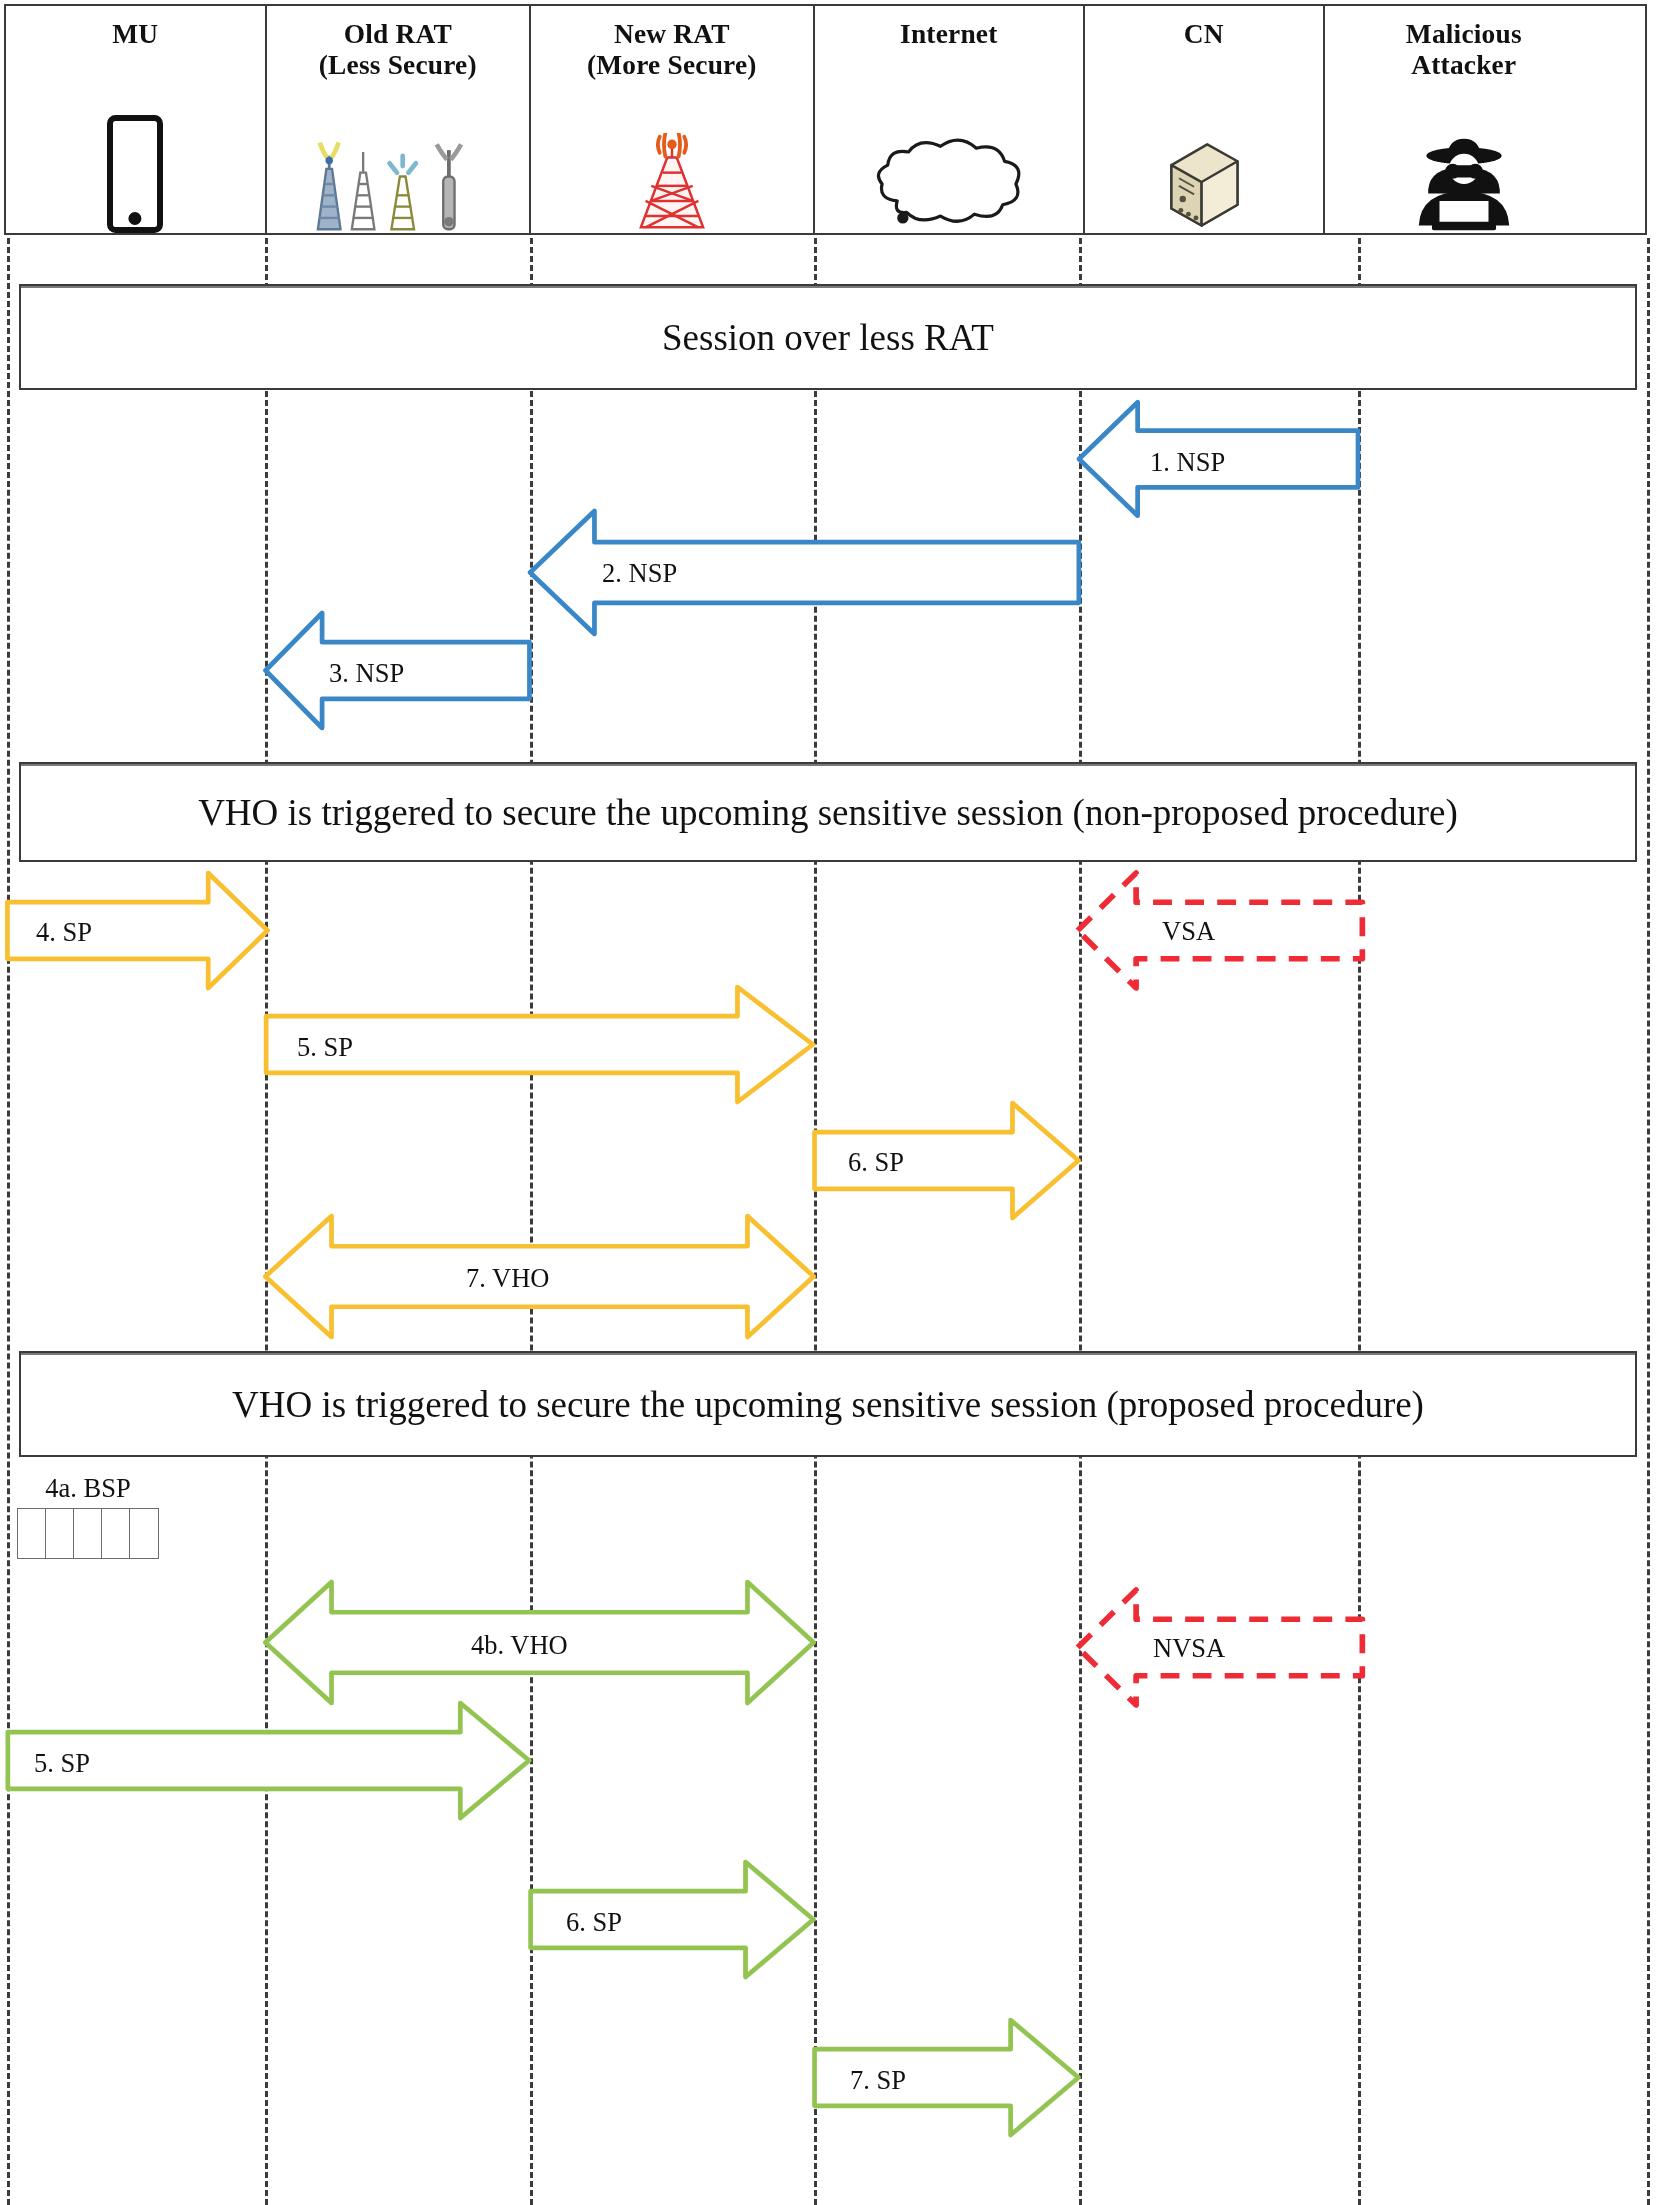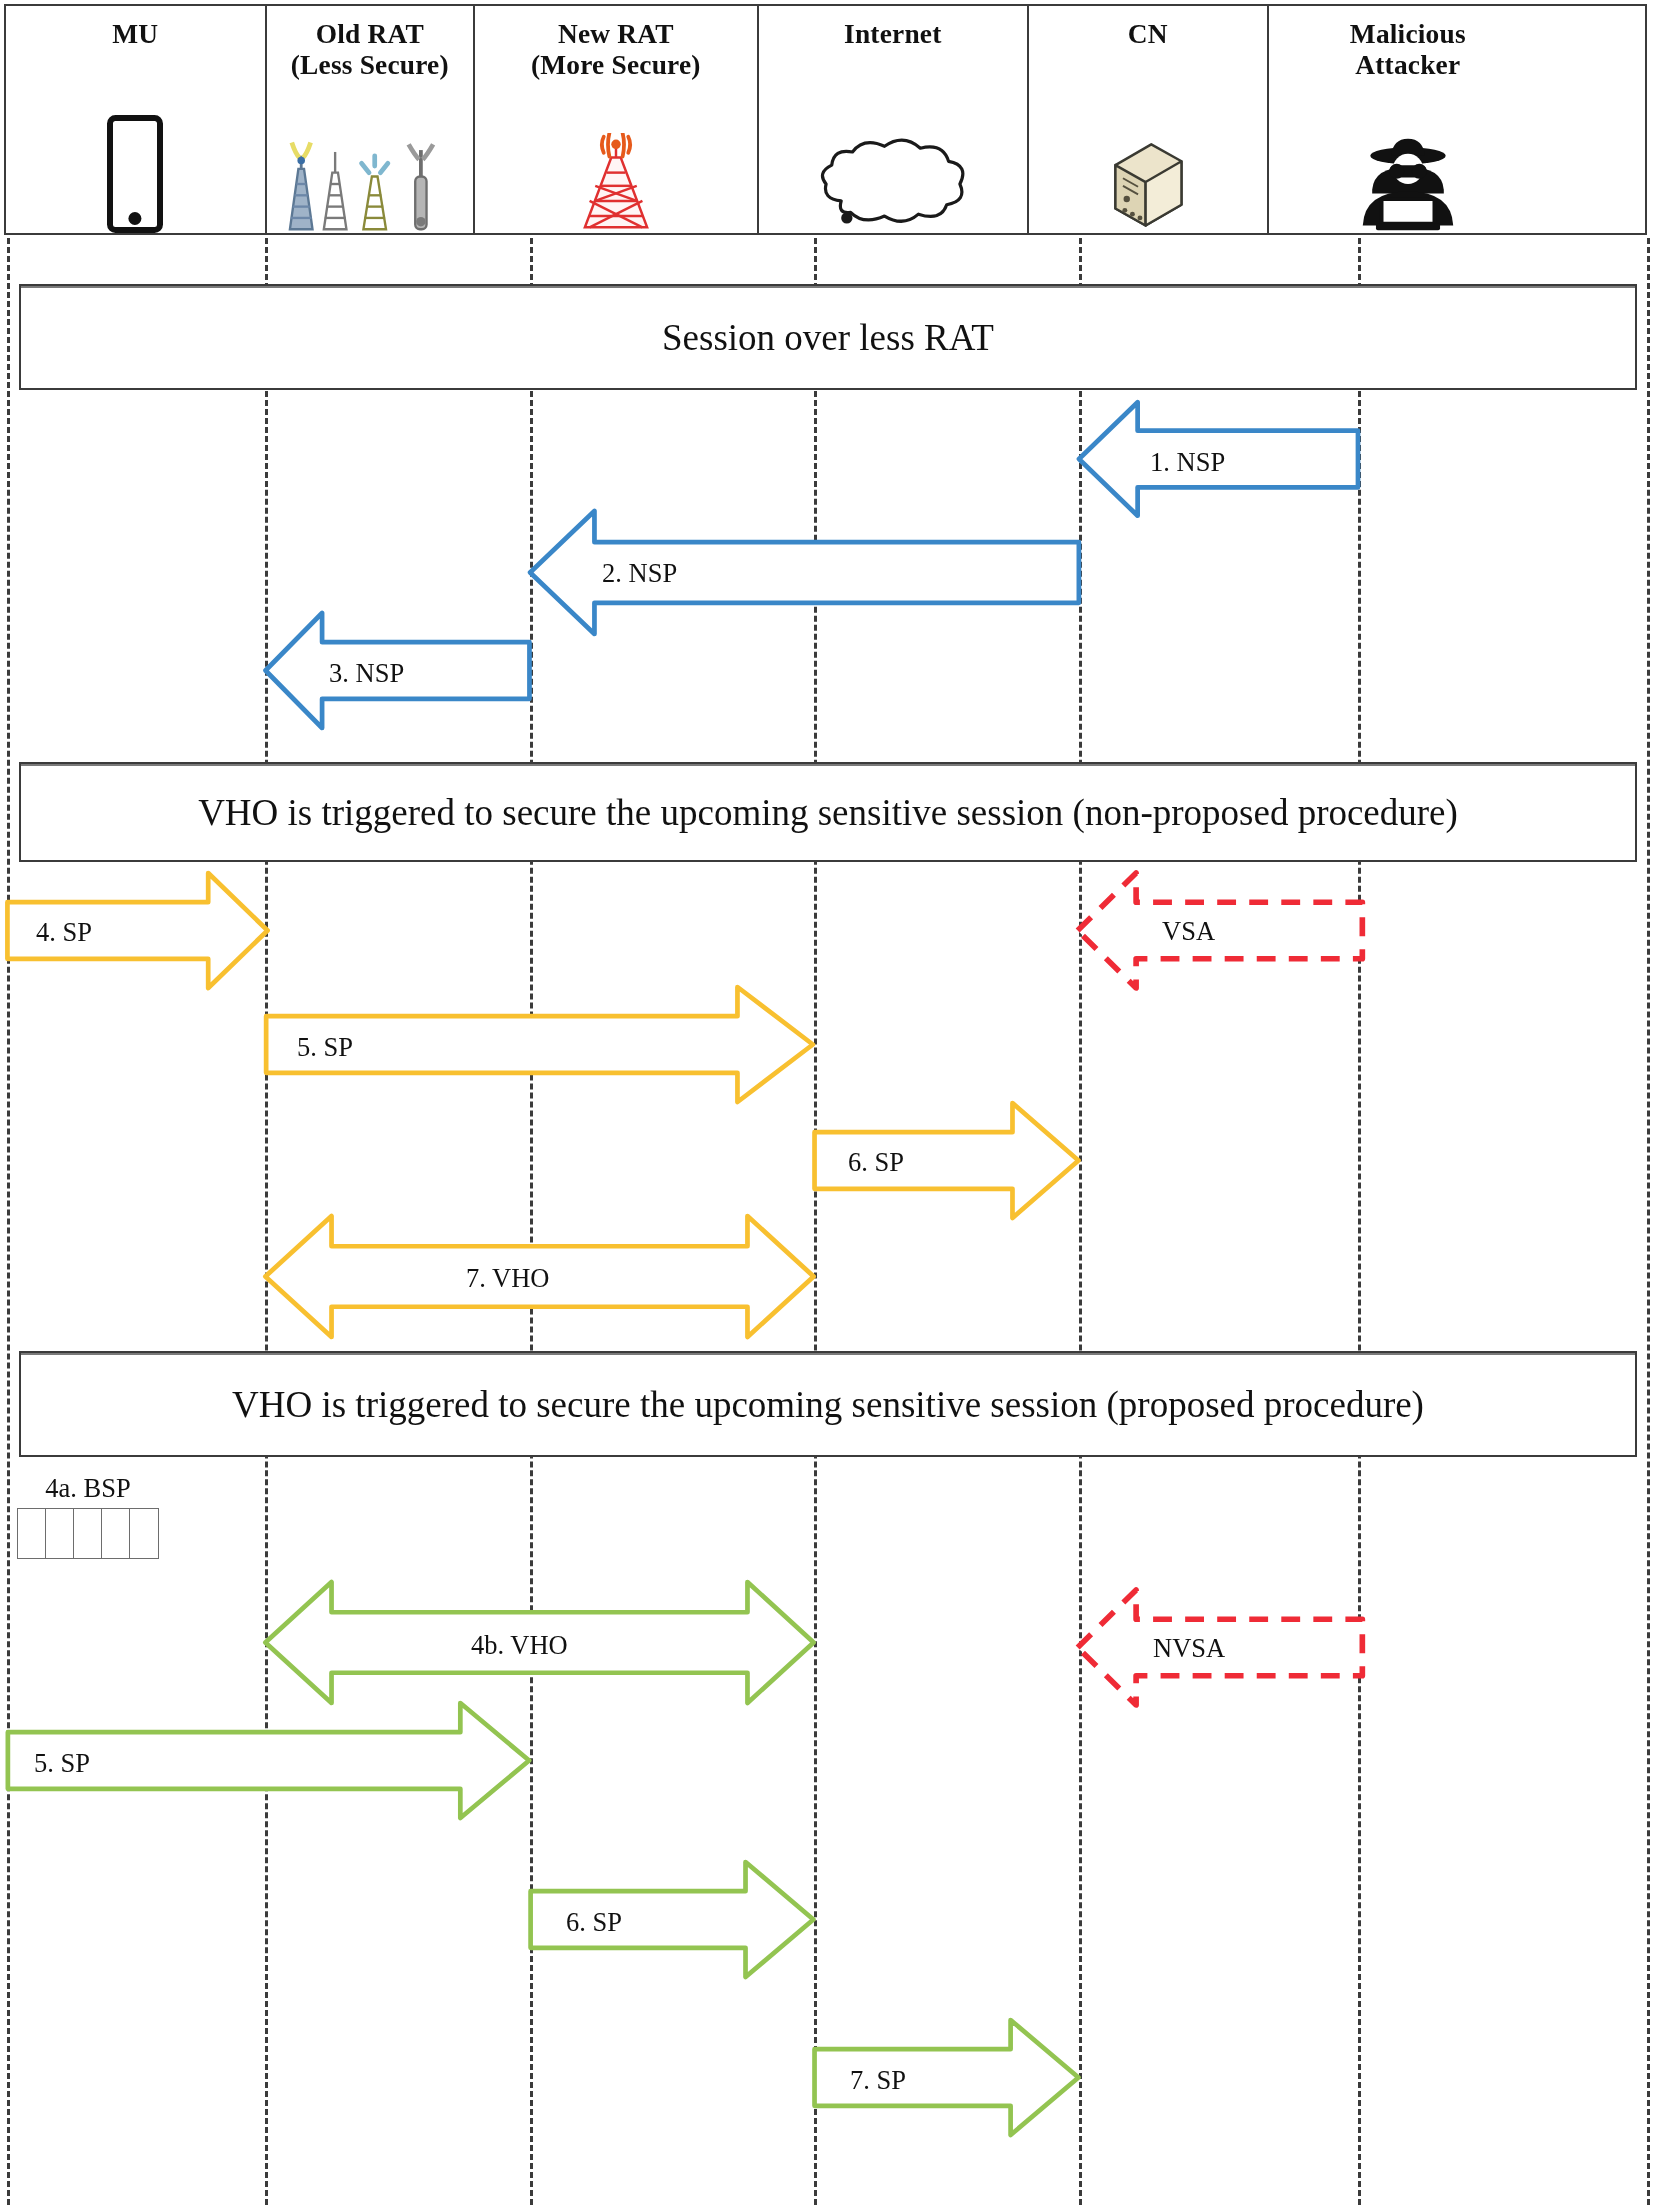--- a/index.html
+++ b/index.html
@@ -50,21 +50,21 @@
 
   <div class="hdr">
 
     <div class="hdr-cell" style="width:261px">
       <div class="hdr-title">MU</div>
       <div class="hdr-icon">
         <div class="phone"></div>
       </div>
     </div>
 
-    <div class="hdr-cell" style="width:208px">
+    <div class="hdr-cell" style="width:264px">
       <div class="hdr-title">
         <span>Old RAT</span><br>
         <span>(Less Secure)</span>
       </div>
       <div class="hdr-icon">
         <svg width="180" height="98" viewBox="0 0 190 104">
           <g fill="none" stroke-width="2.5">
 
             <g stroke="#6c87a8">
               <polygon points="22,100 10,100 19,36 25,36 34,100" fill="#9fb3c8" stroke="#5c7894"></polygon>

